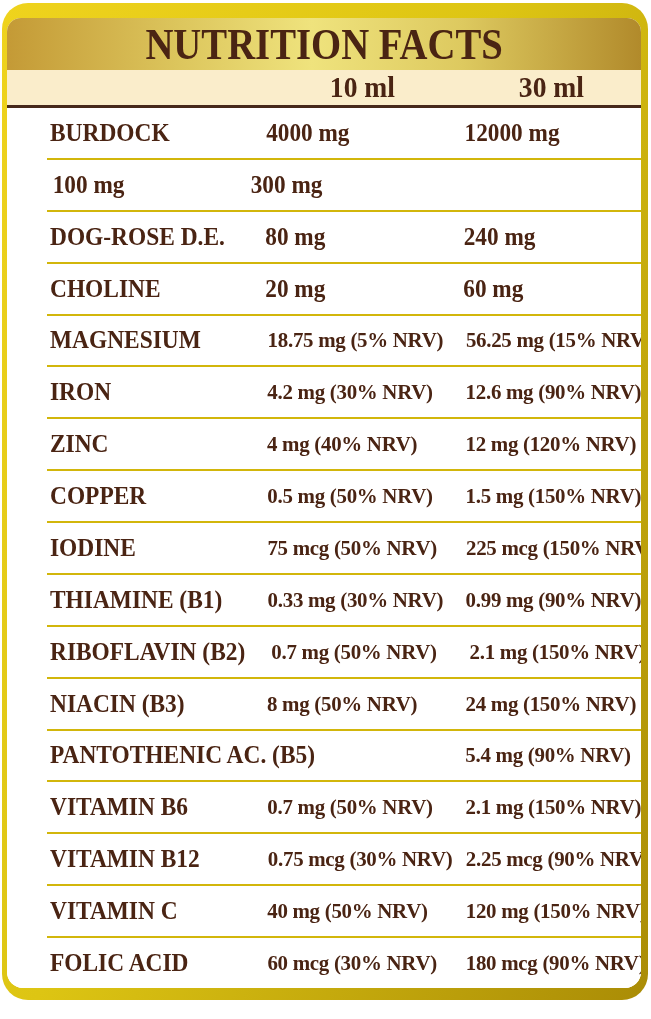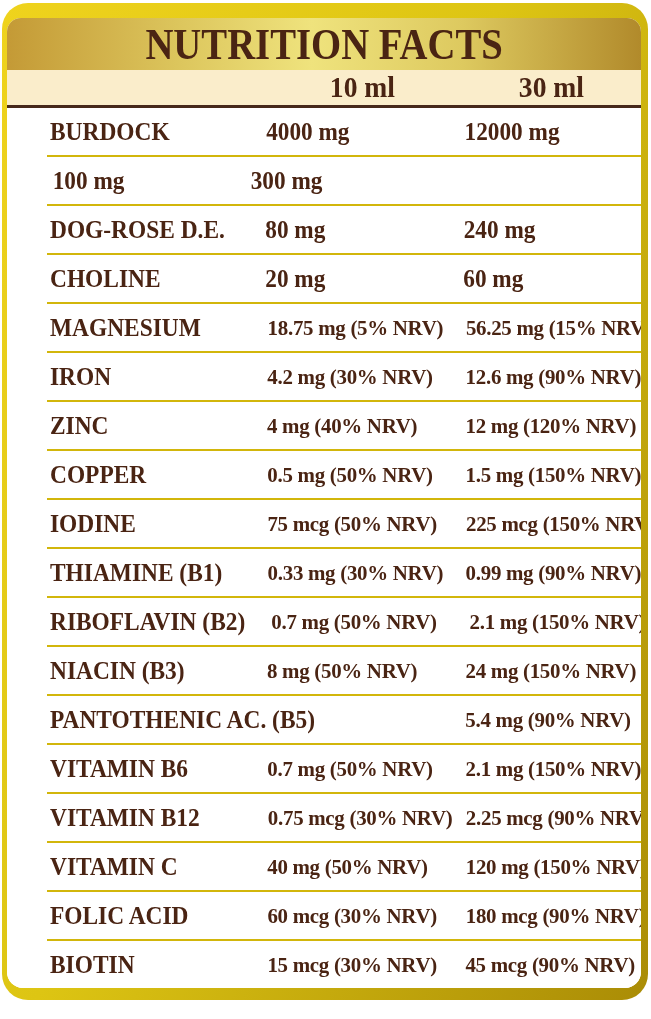--- a/index.html
+++ b/index.html
@@ -230,21 +230,16 @@
     <div class="cell c1"><span class="t">40 mg (50% NRV)</span></div>
     <div class="cell c2"><span class="t">120 mg (150% NRV)</span></div>
   </div>
 
   <div class="row nrv">
     <div class="row-label"><span class="t">FOLIC ACID</span></div>
     <div class="cell c1"><span class="t">60 mcg (30% NRV)</span></div>
     <div class="cell c2"><span class="t">180 mcg (90% NRV)</span></div>
   </div>
 
-  <div class="row nrv">
-    <div class="row-label"><span class="t">BIOTIN</span></div>
-    <div class="cell c1"><span class="t">15 mcg (30% NRV)</span></div>
-    <div class="cell c2"><span class="t">45 mcg (90% NRV)</span></div>
-  </div>
 </div>
 
   </div>
 </div>
 
 </body></html>

